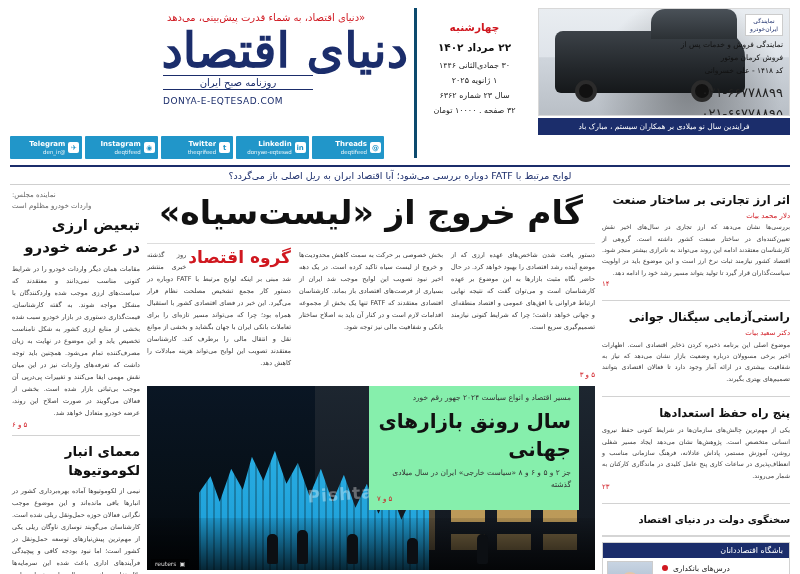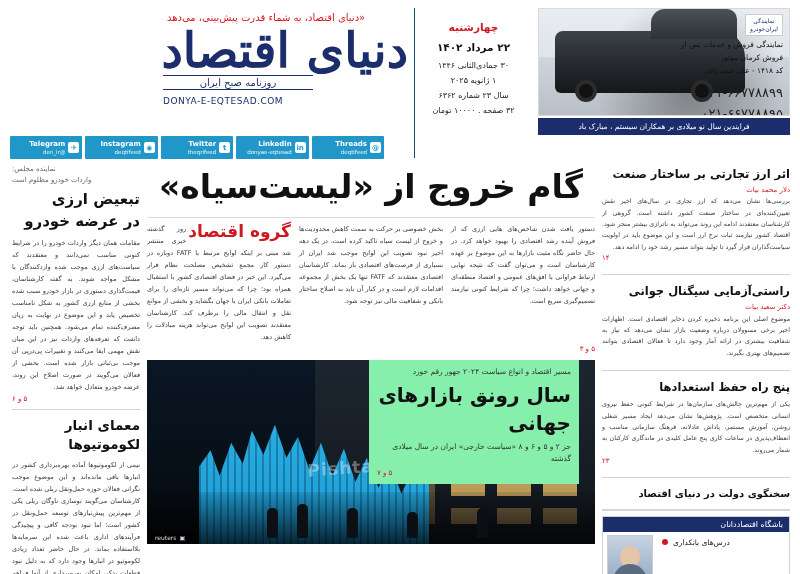--- a/index.html
+++ b/index.html
@@ -75,21 +75,21 @@
     margin-top: 6px;
     letter-spacing: 0.5px;
   }
   .mh-dates {
     width: 118px;
     font-size: 8px;
     color: #222;
     line-height: 1.9;
     text-align: center;
     padding-top: 10px;
-    border-left: 1px solid #0c4a6e;
+    border-left: 3px solid #0c4a6e;
   }
   .mh-dates .big {
     font-size: 10.5px;
     font-weight: bold;
     color: #111;
   }
   .mh-dates .red { color: #d01820; }
 
   
   .social-bar {
@@ -415,20 +415,21 @@
     </div>
     <div class="soc">
       <span class="ic">@</span>
       <span class="lbl">
           <b>Threads</b>
           <span>deqtifeed</span>
         </span>
     </div>
   </div>
 
+  <div class="kicker-bar">لوایح مرتبط با FATF دوباره بررسی می‌شود؛ آیا اقتصاد ایران به ریل اصلی باز می‌گردد؟</div>
 
   <div class="grid">
 
     <div class="col col-left">
 
       <div class="l-item">
         <div class="l-head">اثر ارز تجارتی بر ساختار صنعت</div>
         <div class="l-kicker">دلار محمد بیات</div>
         <div class="l-body">بررسی‌ها نشان می‌دهد که ارز تجاری در سال‌های اخیر نقش تعیین‌کننده‌ای در ساختار صنعت کشور داشته است. گروهی از کارشناسان معتقدند ادامه این روند می‌تواند به ناترازی بیشتر منجر شود. اقتصاد کشور نیازمند ثبات نرخ ارز است و این موضوع باید در اولویت سیاست‌گذاران قرار گیرد تا تولید بتواند مسیر رشد خود را ادامه دهد.</div>
         <div class="page-ref">۱۴</div>
@@ -470,21 +471,21 @@
               </div>
 
           </div>
         </div>
       </div>
     </div>
 
     <div class="col col-mid">
       <div class="m-head">گام خروج از «لیست‌سیاه»</div>
       <div class="m-cols">
-        <div class="m-col">دستور یافت شدن شاخص‌های هایی ارزی که از فروش آینده رشد اقتصادی را بهبود خواهد کرد. در حال حاضر نگاه مثبت بازارها به این موضوع بر عهده کارشناسان است و می‌توان گفت که نتیجه نهایی ارتباط فراوانی با افق‌های عمومی و اقتصاد منطقه‌ای و جهانی خواهد داشت؛ چرا که شرایط کنونی نیازمند تصمیم‌گیری سریع است.</div>
+        <div class="m-col">دستور یافت شدن شاخص‌های عهده ارزی که از موضع آینده رشد اقتصادی را بهبود خواهد کرد. در حال حاضر نگاه مثبت بازارها به این موضوع بر عهده کارشناسان است و می‌توان گفت که نتیجه نهایی ارتباط فراوانی با افق‌های عمومی و اقتصاد منطقه‌ای و جهانی خواهد داشت؛ چرا که شرایط کنونی نیازمند تصمیم‌گیری سریع است.</div>
         <div class="m-col">بخش خصوصی بر حرکت به سمت کاهش محدودیت‌ها و خروج از لیست سیاه تاکید کرده است. در یک دهه اخیر نبود تصویب این لوایح موجب شد ایران از بسیاری از فرصت‌های اقتصادی باز بماند. کارشناسان اقتصادی معتقدند که FATF تنها یک بخش از مجموعه اقدامات لازم است و در کنار آن باید به اصلاح ساختار بانکی و شفافیت مالی نیز توجه شود.</div>
         <div class="m-col">
           <span class="m-drop">گروه اقتصاد</span>
           <span>روز گذشته خبری منتشر شد مبنی بر اینکه لوایح مرتبط با FATF دوباره در دستور کار مجمع تشخیص مصلحت نظام قرار می‌گیرد. این خبر در فضای اقتصادی کشور با استقبال همراه بود؛ چرا که می‌تواند مسیر تازه‌ای را برای تعاملات بانکی ایران با جهان بگشاید و بخشی از موانع نقل و انتقال مالی را برطرف کند. کارشناسان معتقدند تصویب این لوایح می‌تواند هزینه مبادلات را کاهش دهد.</span>
         </div>
       </div>
       <div class="page-ref" style="text-align:right;">۵ و ۳</div>
 
       <div class="photo">
         <div class="sky"></div>

